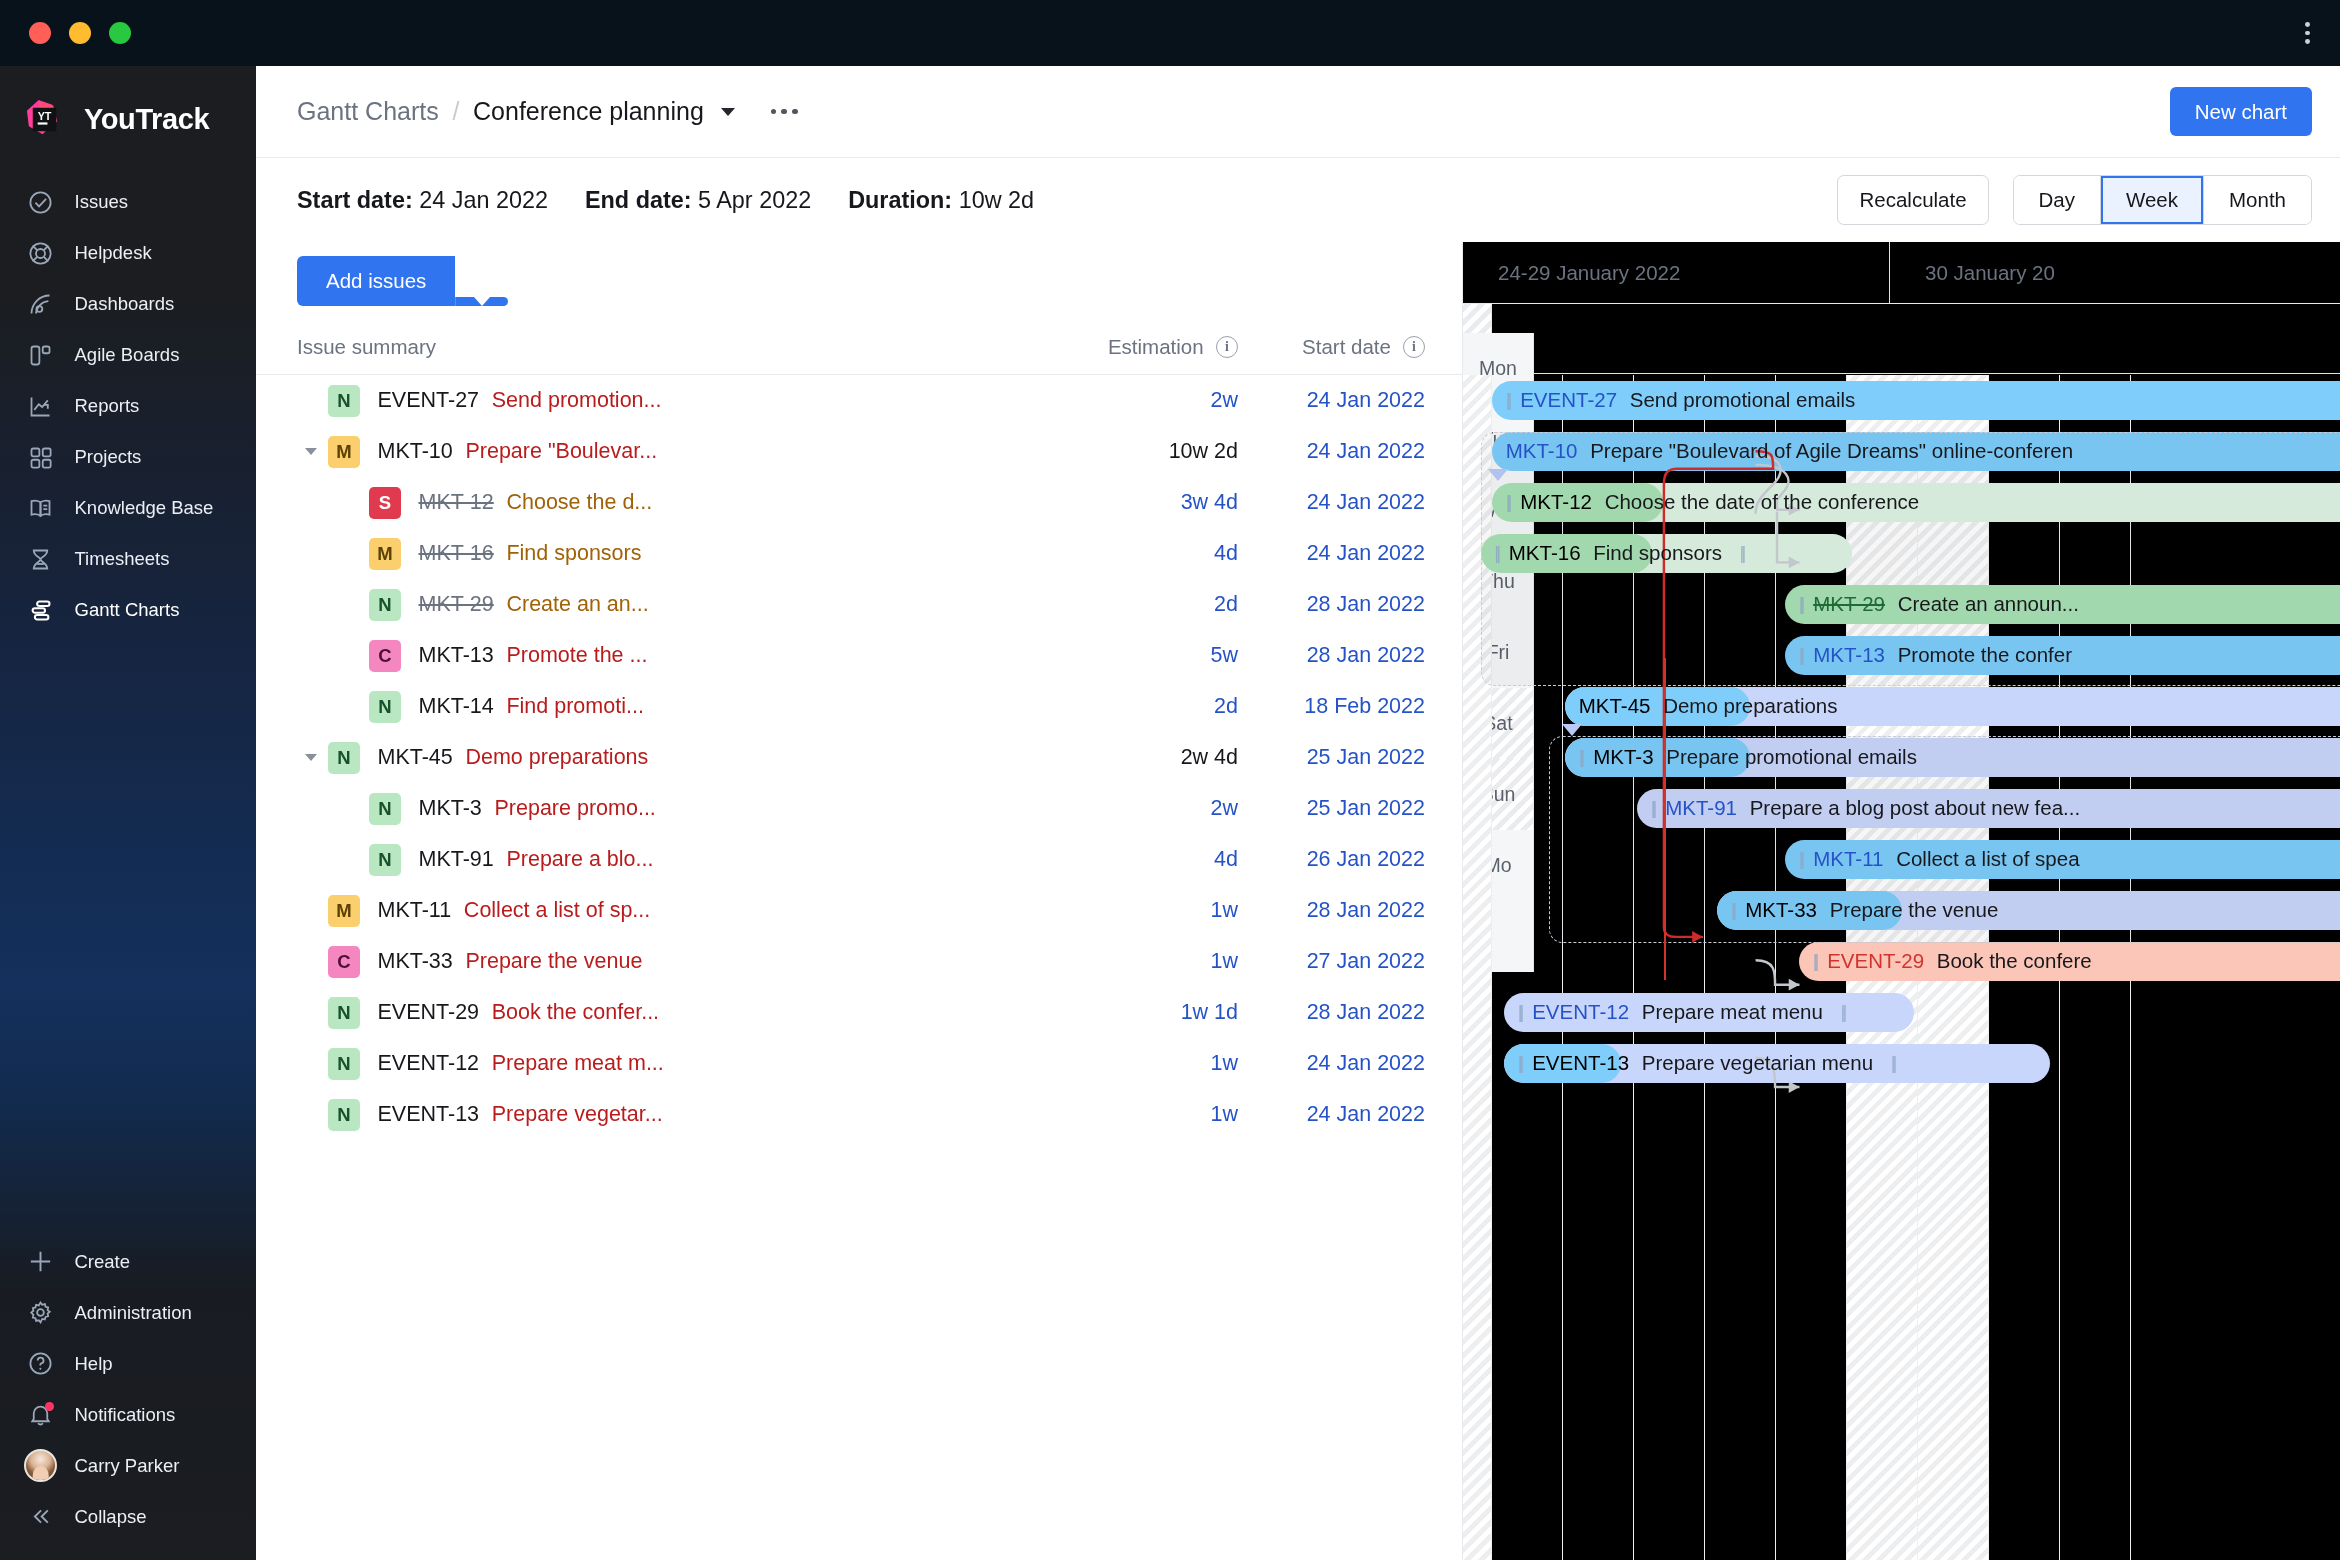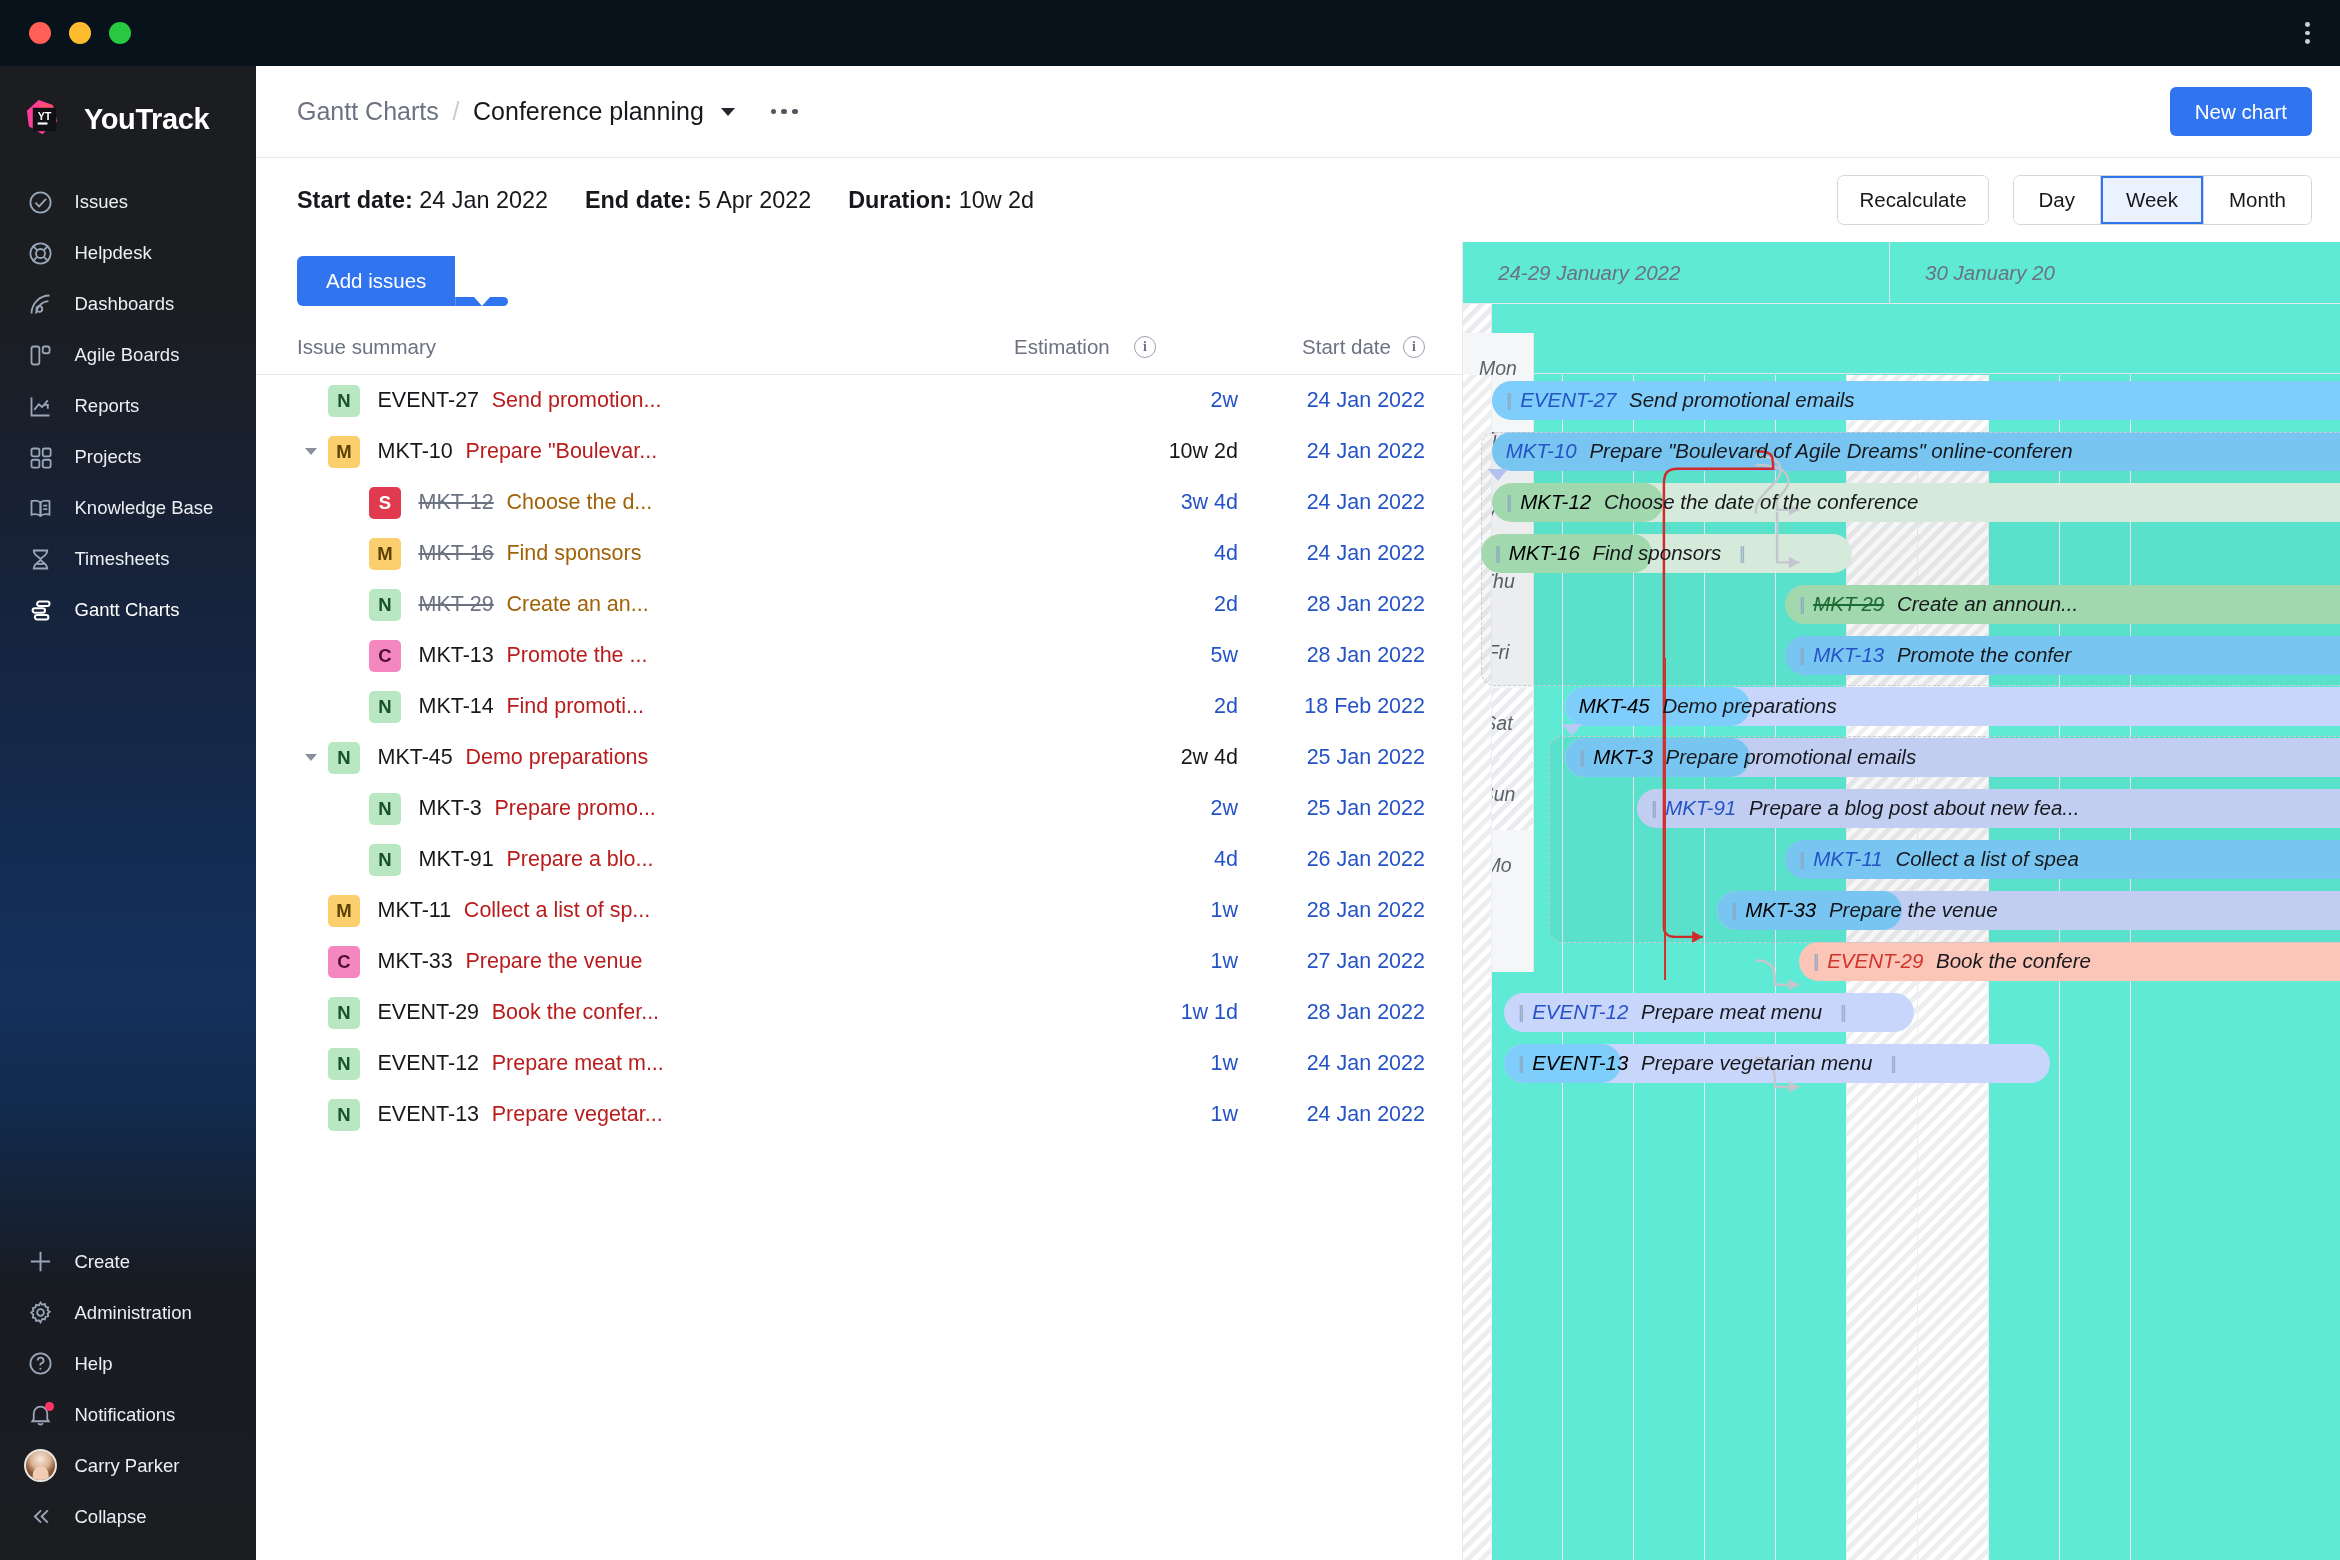--- a/index.html
+++ b/index.html
@@ -116,21 +116,21 @@
     background: #3174f0; border: none; border-left: 1px solid #5a91f3; width: 53px;
     border-radius: 0 5.9px 5.9px 0; cursor: pointer; display: flex; align-items: center; justify-content: center;
   }
   .caret-w { width: 0; height: 0; border-left: 8.8px solid transparent; border-right: 8.8px solid transparent; border-top: 9.8px solid #fff; }
 
   .tbl-head {
     height: 55px; flex: 0 0 55px; display: flex; align-items: center;
     border-bottom: 1px solid #e8e9ec; color: #6b7280; font-size: 20.5px;
   }
   .th-summary { padding-left: 41px; flex: 1; }
-  .th-est { width: 224px; display: flex; align-items: center; justify-content: flex-start; gap: 24px; }
+  .th-est { width: 224px; display: flex; align-items: center; justify-content: flex-end; gap: 12px; }
   .th-start { width: 224px; display: flex; align-items: center; justify-content: flex-end; gap: 11.7px; padding-right: 37px; }
   .info-i {
     width: 22.4px; height: 22.4px; border-radius: 50%; border: 1.6px solid #9aa1ad; color: #6b7280;
     font-size: 13.7px; font-weight: 700; display: flex; align-items: center; justify-content: center;
     font-family: "Liberation Serif", serif; cursor: pointer;
   }
 
   .rows { flex: 1; overflow: hidden; }
   .row { height: 51px; display: flex; align-items: center; font-size: 21.5px; color: #17181c; }
   .row .cell-sum { flex: 1; display: flex; align-items: center; min-width: 0; padding-left: 41px; gap: 0; }
@@ -148,21 +148,21 @@
   .ibadge.c { background: #f587c0; color: #4f0f33; }
   .iid { color: #17181c; margin-right: 12.7px; white-space: nowrap; }
   .iid.done { text-decoration: line-through; color: #6b7280; }
   .isum { color: #b91c1c; white-space: nowrap; overflow: hidden; text-overflow: ellipsis; cursor: pointer; }
   .isum.done { color: #a16207; text-decoration: none; }
   .cell-est { width: 224px; text-align: right; color: #17181c; font-size: 21.5px; }
   .cell-est.link { color: #2553c7; }
   .cell-date { width: 224px; text-align: right; padding-right: 37px; color: #2553c7; font-size: 21.5px; }
 
   
-  .gantt { flex: 1; min-width: 0; position: relative; overflow: hidden; background: #5eead4; font-style: italic; }
+  .gantt { flex: 1; min-width: 0; position: relative; overflow: hidden; background: #000000; }
   .g-head { height: 133px; position: relative; }
   .g-months { height: 62px; display: flex; border-bottom: 1px solid #e8e9ec; align-items: center; }
   .g-month { font-size: 20.5px; color: #6b7280; padding-left: 35px; border-right: 1px solid #e1e3e8; height: 62px; display: flex; align-items: center; }
   .g-days { height: 70px; display: flex; border-bottom: 1px solid #e1e3e8; flex-direction: column; }
   .g-day {
     width: 71px; flex: 0 0 71px; border-right: 1px solid #e5e7eb; background: #f5f6f8;
     display: flex; align-items: center; justify-content: center; font-size: 19.5px; color: #5b6personally;
     color: #5b616b;
   }
   .g-day.off {

